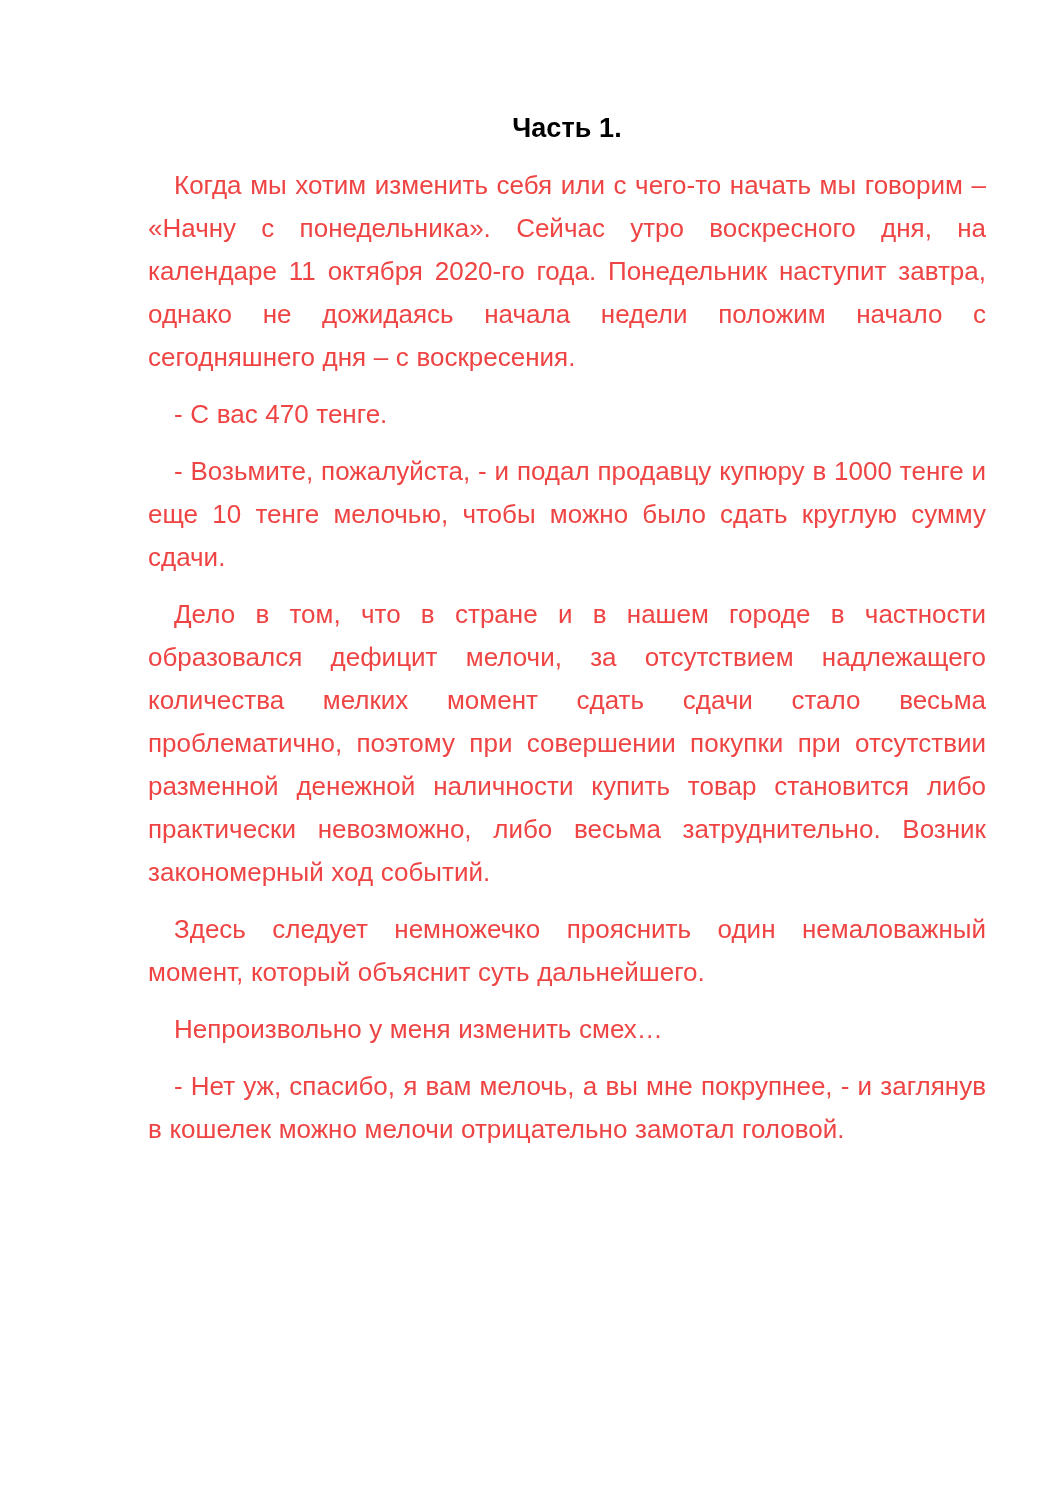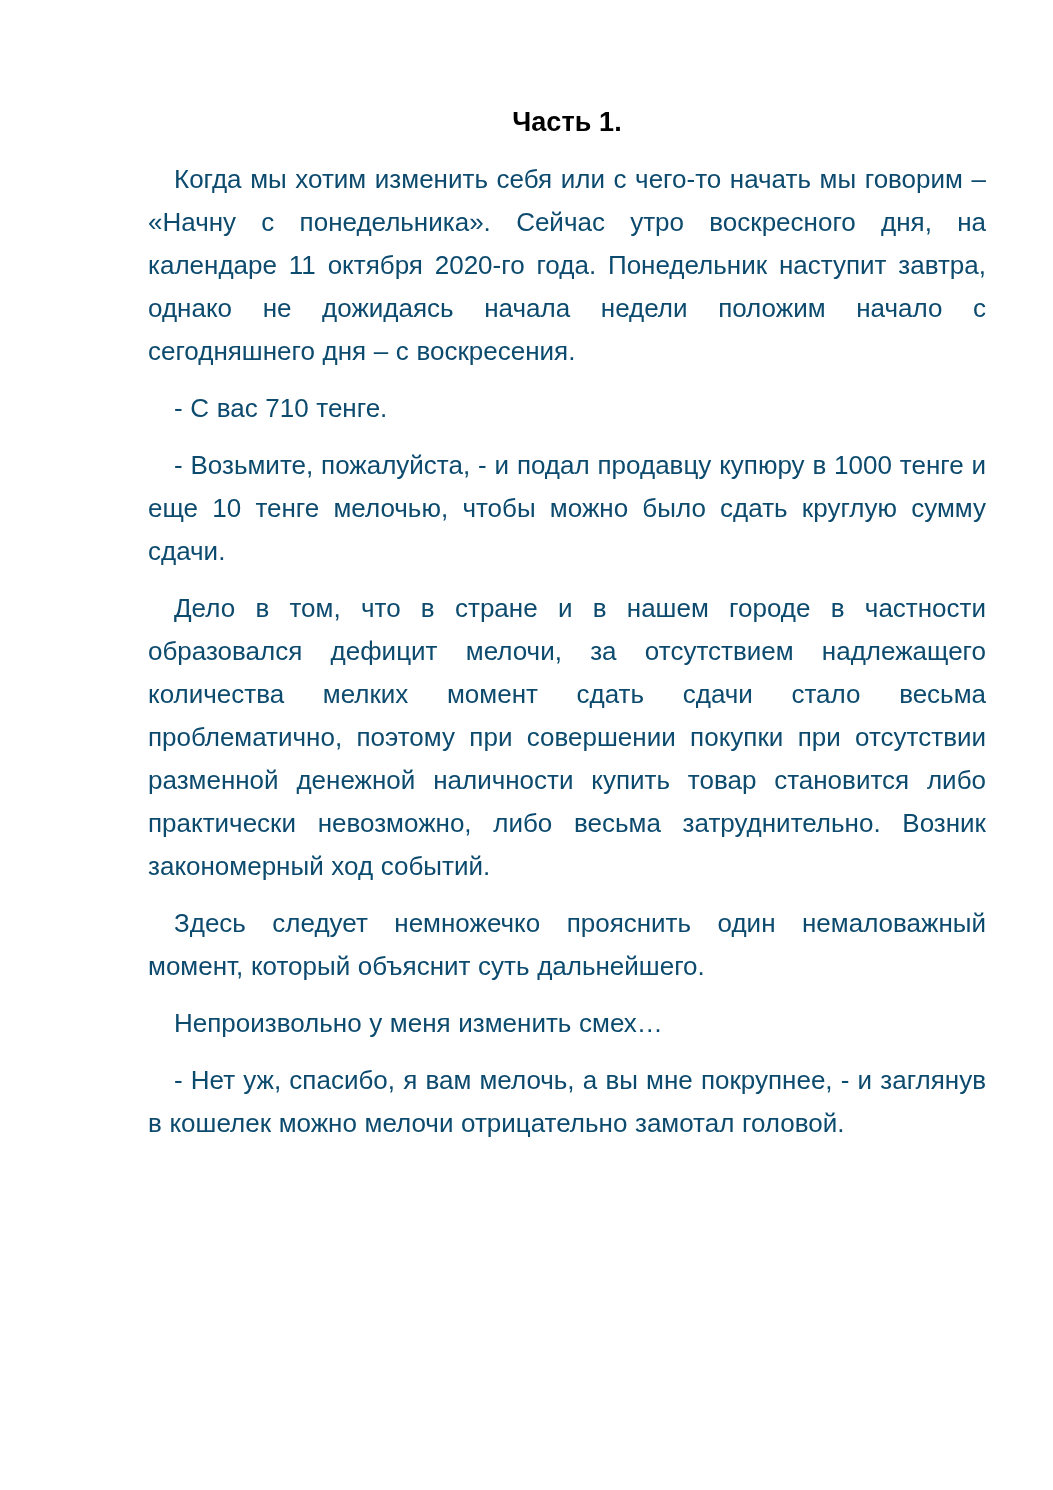--- a/index.html
+++ b/index.html
@@ -6,21 +6,21 @@
   html, body {
     margin: 0;
     padding: 0;
     background: #ffffff;
   }
 
   .page {
     position: relative;
     width: 1053px;
     height: 1150px;
-    margin: 8px auto;
+    margin: 14px auto;
     background: #ffffff;
     overflow: hidden;
     box-sizing: border-box;
     text-decoration: underline;
   }
 
   .content {
     position: absolute;
     left: 148px;
     top: 96px;
@@ -36,21 +36,21 @@
     text-align: center;
     margin: 0 0 18px 0;
     letter-spacing: 0.1px;
   }
 
   .doc-paragraph {
     font-family: "Liberation Sans", "DejaVu Sans", sans-serif;
     font-weight: normal;
     font-size: 26px;
     line-height: 43px;
-    color: #0c4a6e;
+    color: #ef4444;
     text-align: justify;
     text-justify: inter-word;
     text-indent: 26px;
     margin: 0 0 14px 0;
     word-spacing: 0.4px;
     -webkit-font-smoothing: none;
   }
 
   .doc-paragraph:last-child {
     margin-bottom: 0;
@@ -74,21 +74,21 @@
 
 <div class="page">
 
   <div class="content">
 
     <h1 class="doc-heading">Часть 1.</h1>
 
     <p class="doc-paragraph">Когда мы хотим изменить себя или с чего-то начать мы говорим – «Начну с понедельника». Сейчас утро воскресного дня, на календаре 11 октября 2020-го года. Понедельник наступит завтра, однако не дожидаясь начала недели положим начало с сегодняшнего дня – с воскресения.</p>
 
 
-    <p class="doc-paragraph">- С вас 710 тенге.</p>
+    <p class="doc-paragraph">- С вас 470 тенге.</p>
 
     <p class="doc-paragraph">- Возьмите, пожалуйста, - и подал продавцу купюру в 1000 тенге и еще 10 тенге мелочью, чтобы можно было сдать круглую сумму сдачи.</p>
 
     <p class="doc-paragraph">Дело в том, что в стране и в нашем городе в частности образовался дефицит мелочи, за отсутствием надлежащего количества мелких момент сдать сдачи стало весьма проблематично, поэтому при совершении покупки при отсутствии разменной денежной наличности купить товар становится либо практически невозможно, либо весьма затруднительно. Возник закономерный ход событий.</p>
 
     <p class="doc-paragraph">Здесь следует немножечко прояснить один немаловажный момент, который объяснит суть дальнейшего.</p>
 
 
     <p class="doc-paragraph">Непроизвольно у меня изменить смех…</p>
 

